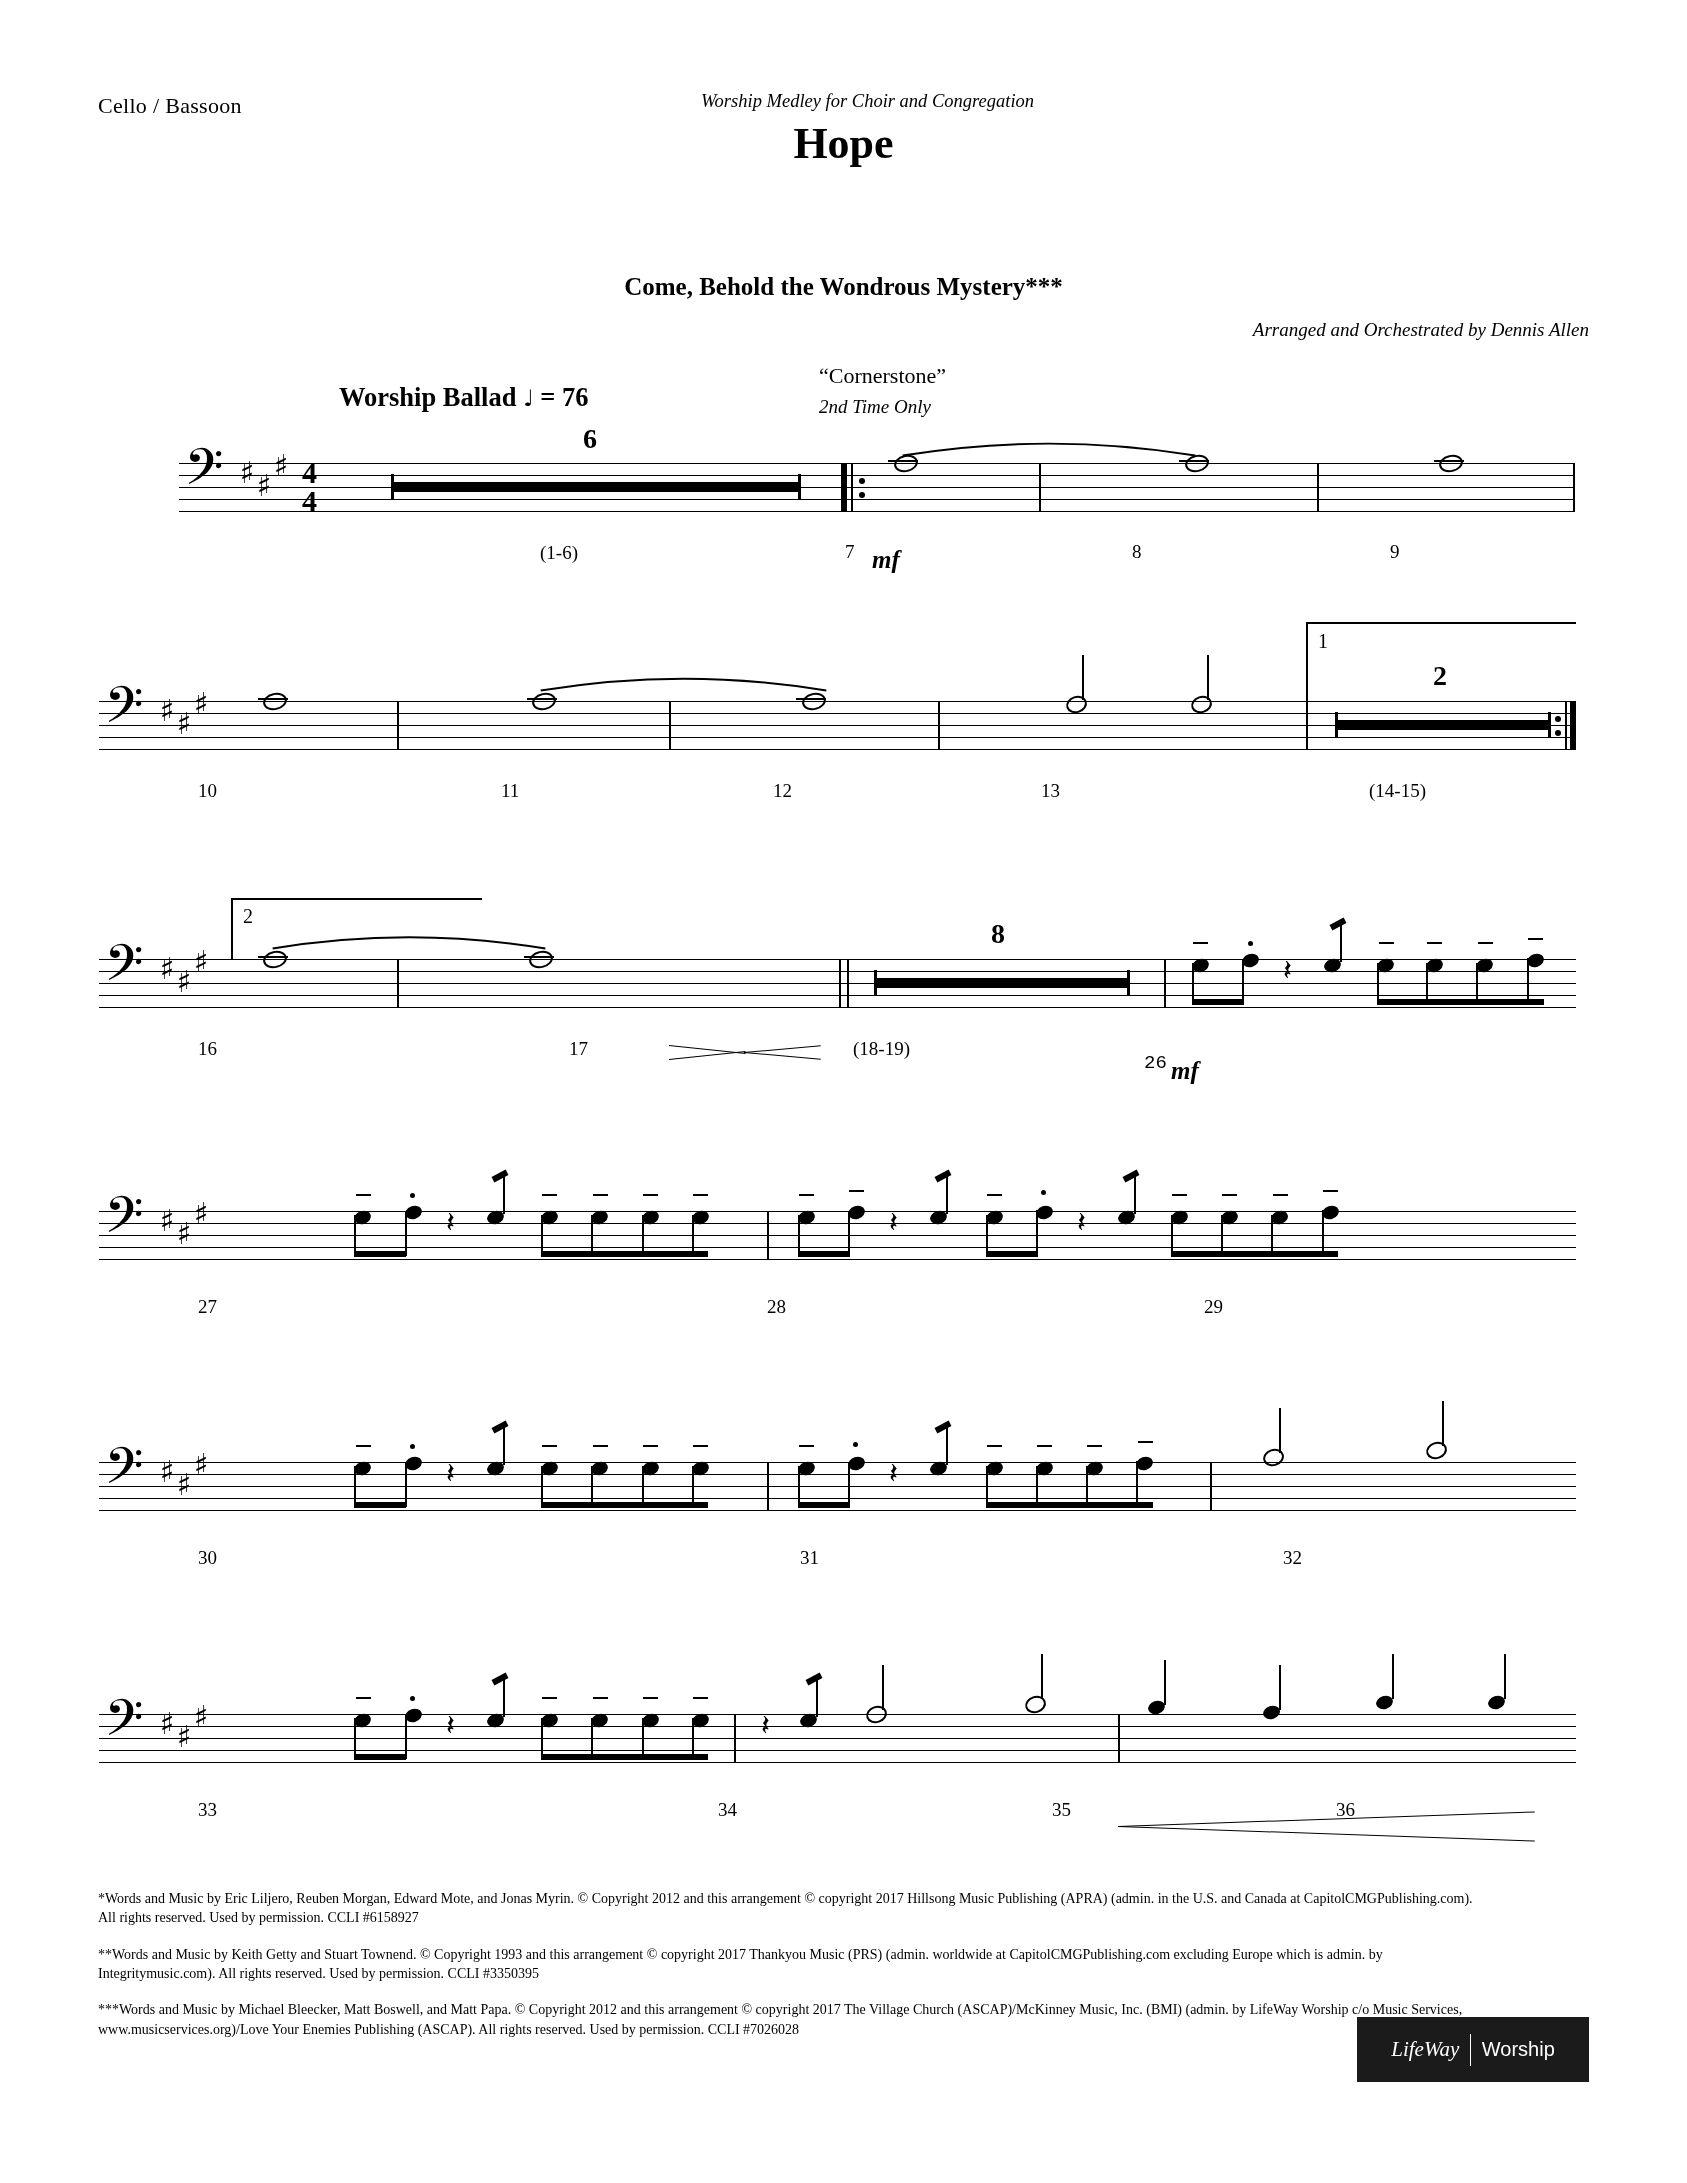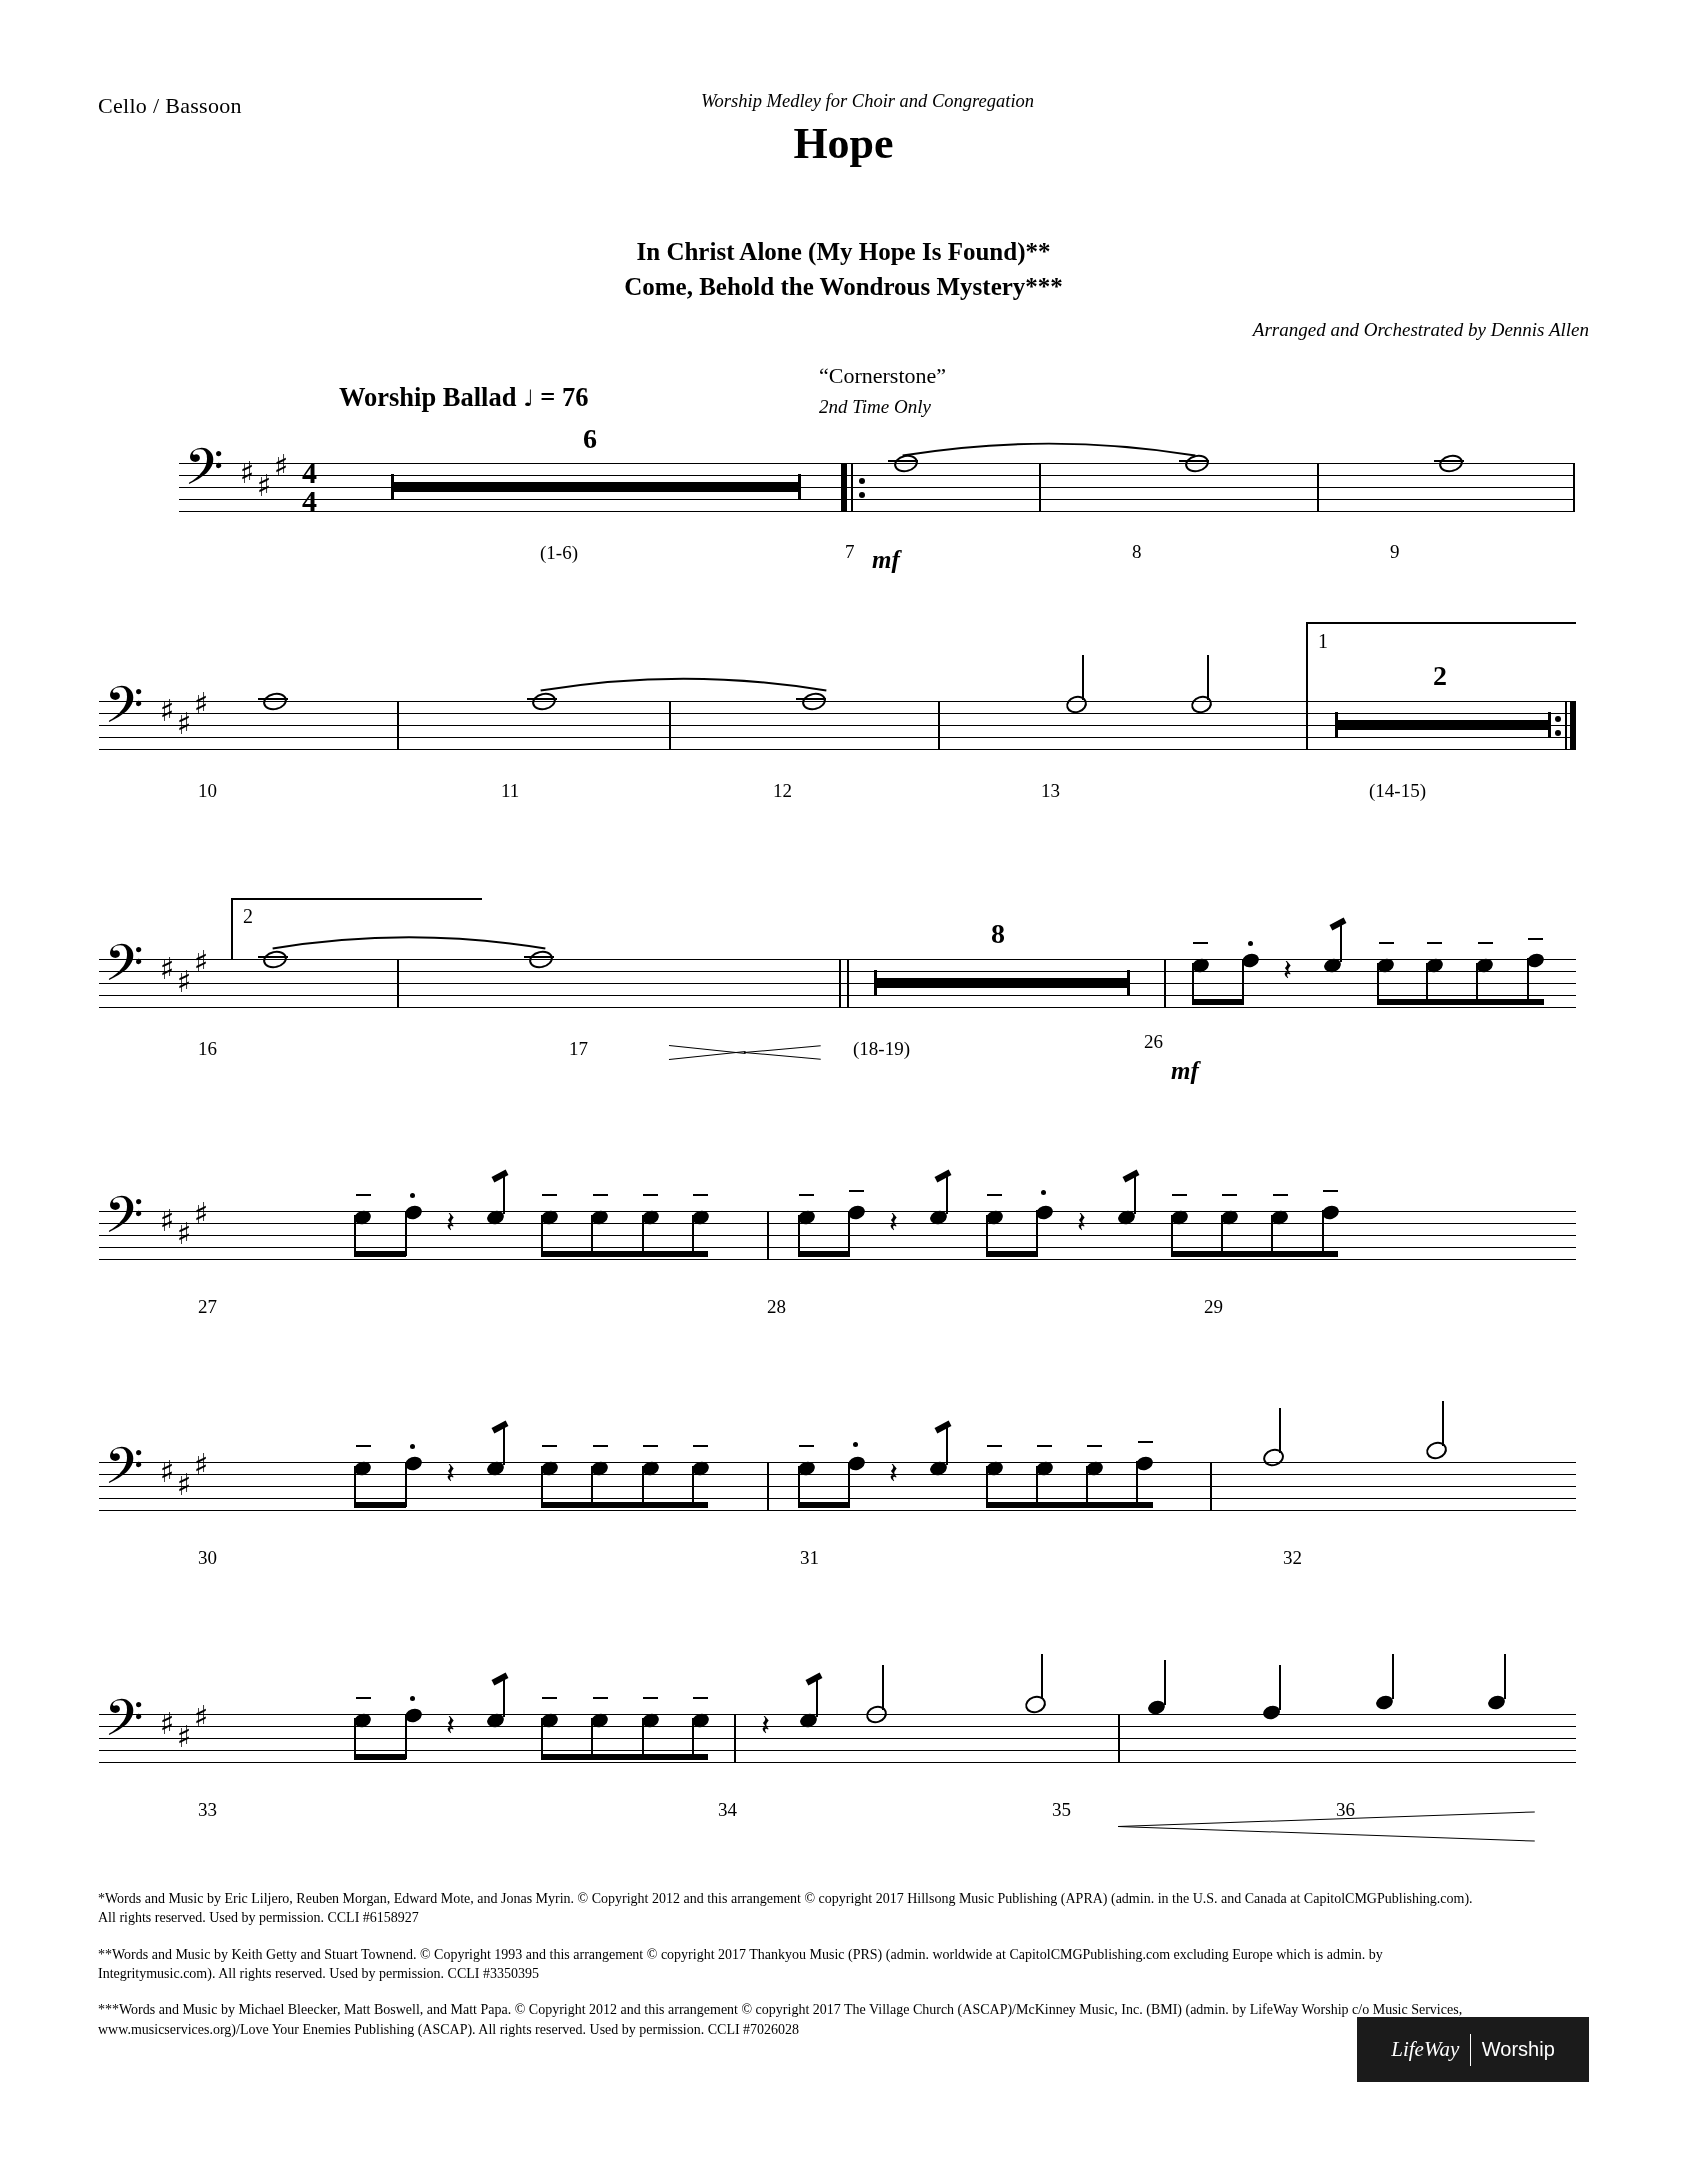--- a/index.html
+++ b/index.html
@@ -168,21 +168,20 @@
   .logo .wor { font-size:20px; font-family:"Liberation Sans", sans-serif; }
 </style>
 </head>
 <body>
 
 <div class="page">
 
   <div class="instrument">Cello / Bassoon</div>
   <div class="subtitle-top">Worship Medley for Choir and Congregation</div>
   <div class="main-title">Hope</div>
-  <div class="song2">In Christ Alone (My Hope Is Found)**</div>
   <div class="song3">Come, Behold the Wondrous Mystery***</div>
   <div class="arranger">Arranged and Orchestrated by Dennis Allen</div>
 
   <div class="tempo">
     <span>Worship Ballad</span>
     <span class="note">♩</span>
     <span>= 76</span>
   </div>
   <div class="cornerstone-label">“Cornerstone”</div>
   <div class="second-time">2nd Time Only</div>
@@ -340,21 +339,21 @@
     <div class="stem" style="left:1377px; top:4px; height:41px;"></div>
     <div class="tenuto" style="left:1379px; top:-17px;"></div>
     <div class="notehead" style="left:1428px; top:-5.3px;"></div>
     <div class="stem" style="left:1428px; top:-1.3px; height:46px;"></div>
     <div class="tenuto" style="left:1429px; top:-21px;"></div>
     <div class="beam" style="left:1278px; top:40px; width:167px;"></div>
 
     <div class="measnum" style="left:99px; top:79px;">16</div>
     <div class="measnum" style="left:470px; top:79px;">17</div>
     <div class="measnum" style="left:754px; top:79px;">(18-19)</div>
-    <div class="measnum" style="left:1045px; top:72px;">26</div>
+    <div class="measnum" style="left:1045px; top:93px;font-family:Liberation Mono, monospace;">26</div>
     <div class="dyn" style="left:1072px; top:98px;">mf</div>
 
     <div class="hairpin" style="left:570px; top:85px; width:152px; height:20px;">
       <i style="left:0; top:1.3px; width:77px; transform:rotate(6deg);"></i>
       <i style="left:0; top:14.6px; width:77px; transform:rotate(-6deg);"></i>
       <i style="left:75px; top:8px; width:77px; transform:rotate(5deg);"></i>
       <i style="left:75px; top:8px; width:77px; transform:rotate(-5deg);"></i>
     </div>
   </div>
 

